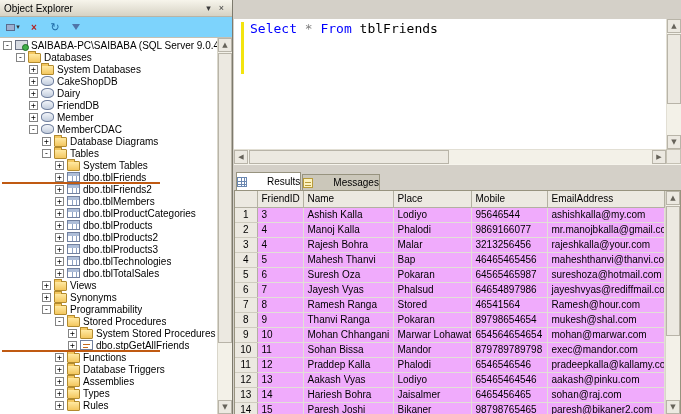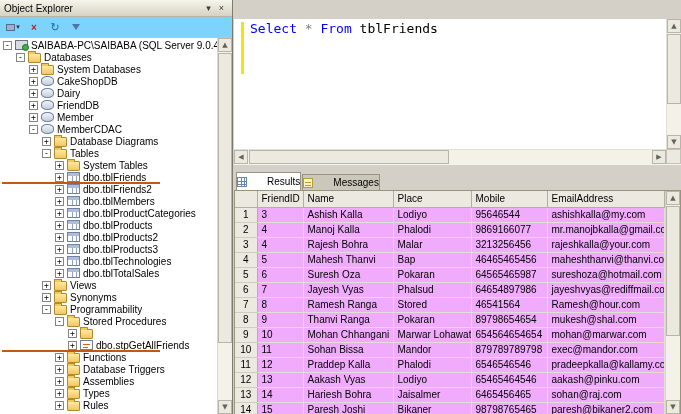--- a/index.html
+++ b/index.html
@@ -247,20 +247,21 @@
           <span class="tlabel">Programmability</span>
         </div>
         <div class="tree-item" style="padding-left: 55px;">
           <span class="toggle">-</span>
           <span class="ticon folder"></span>
           <span class="tlabel">Stored Procedures</span>
         </div>
         <div class="tree-item" style="padding-left: 68px;">
           <span class="toggle">+</span>
           <span class="ticon folder"></span>
+          <span class="tlabel">System Stored Procedures</span>
         </div>
         <div class="tree-item" style="padding-left: 68px;">
           <span class="toggle">+</span>
           <span class="ticon proc"></span>
           <span class="tlabel">dbo.stpGetAllFriends</span>
           <div class="annotation"></div>
         </div>
         <div class="tree-item" style="padding-left: 55px;">
           <span class="toggle">+</span>
           <span class="ticon folder"></span>

